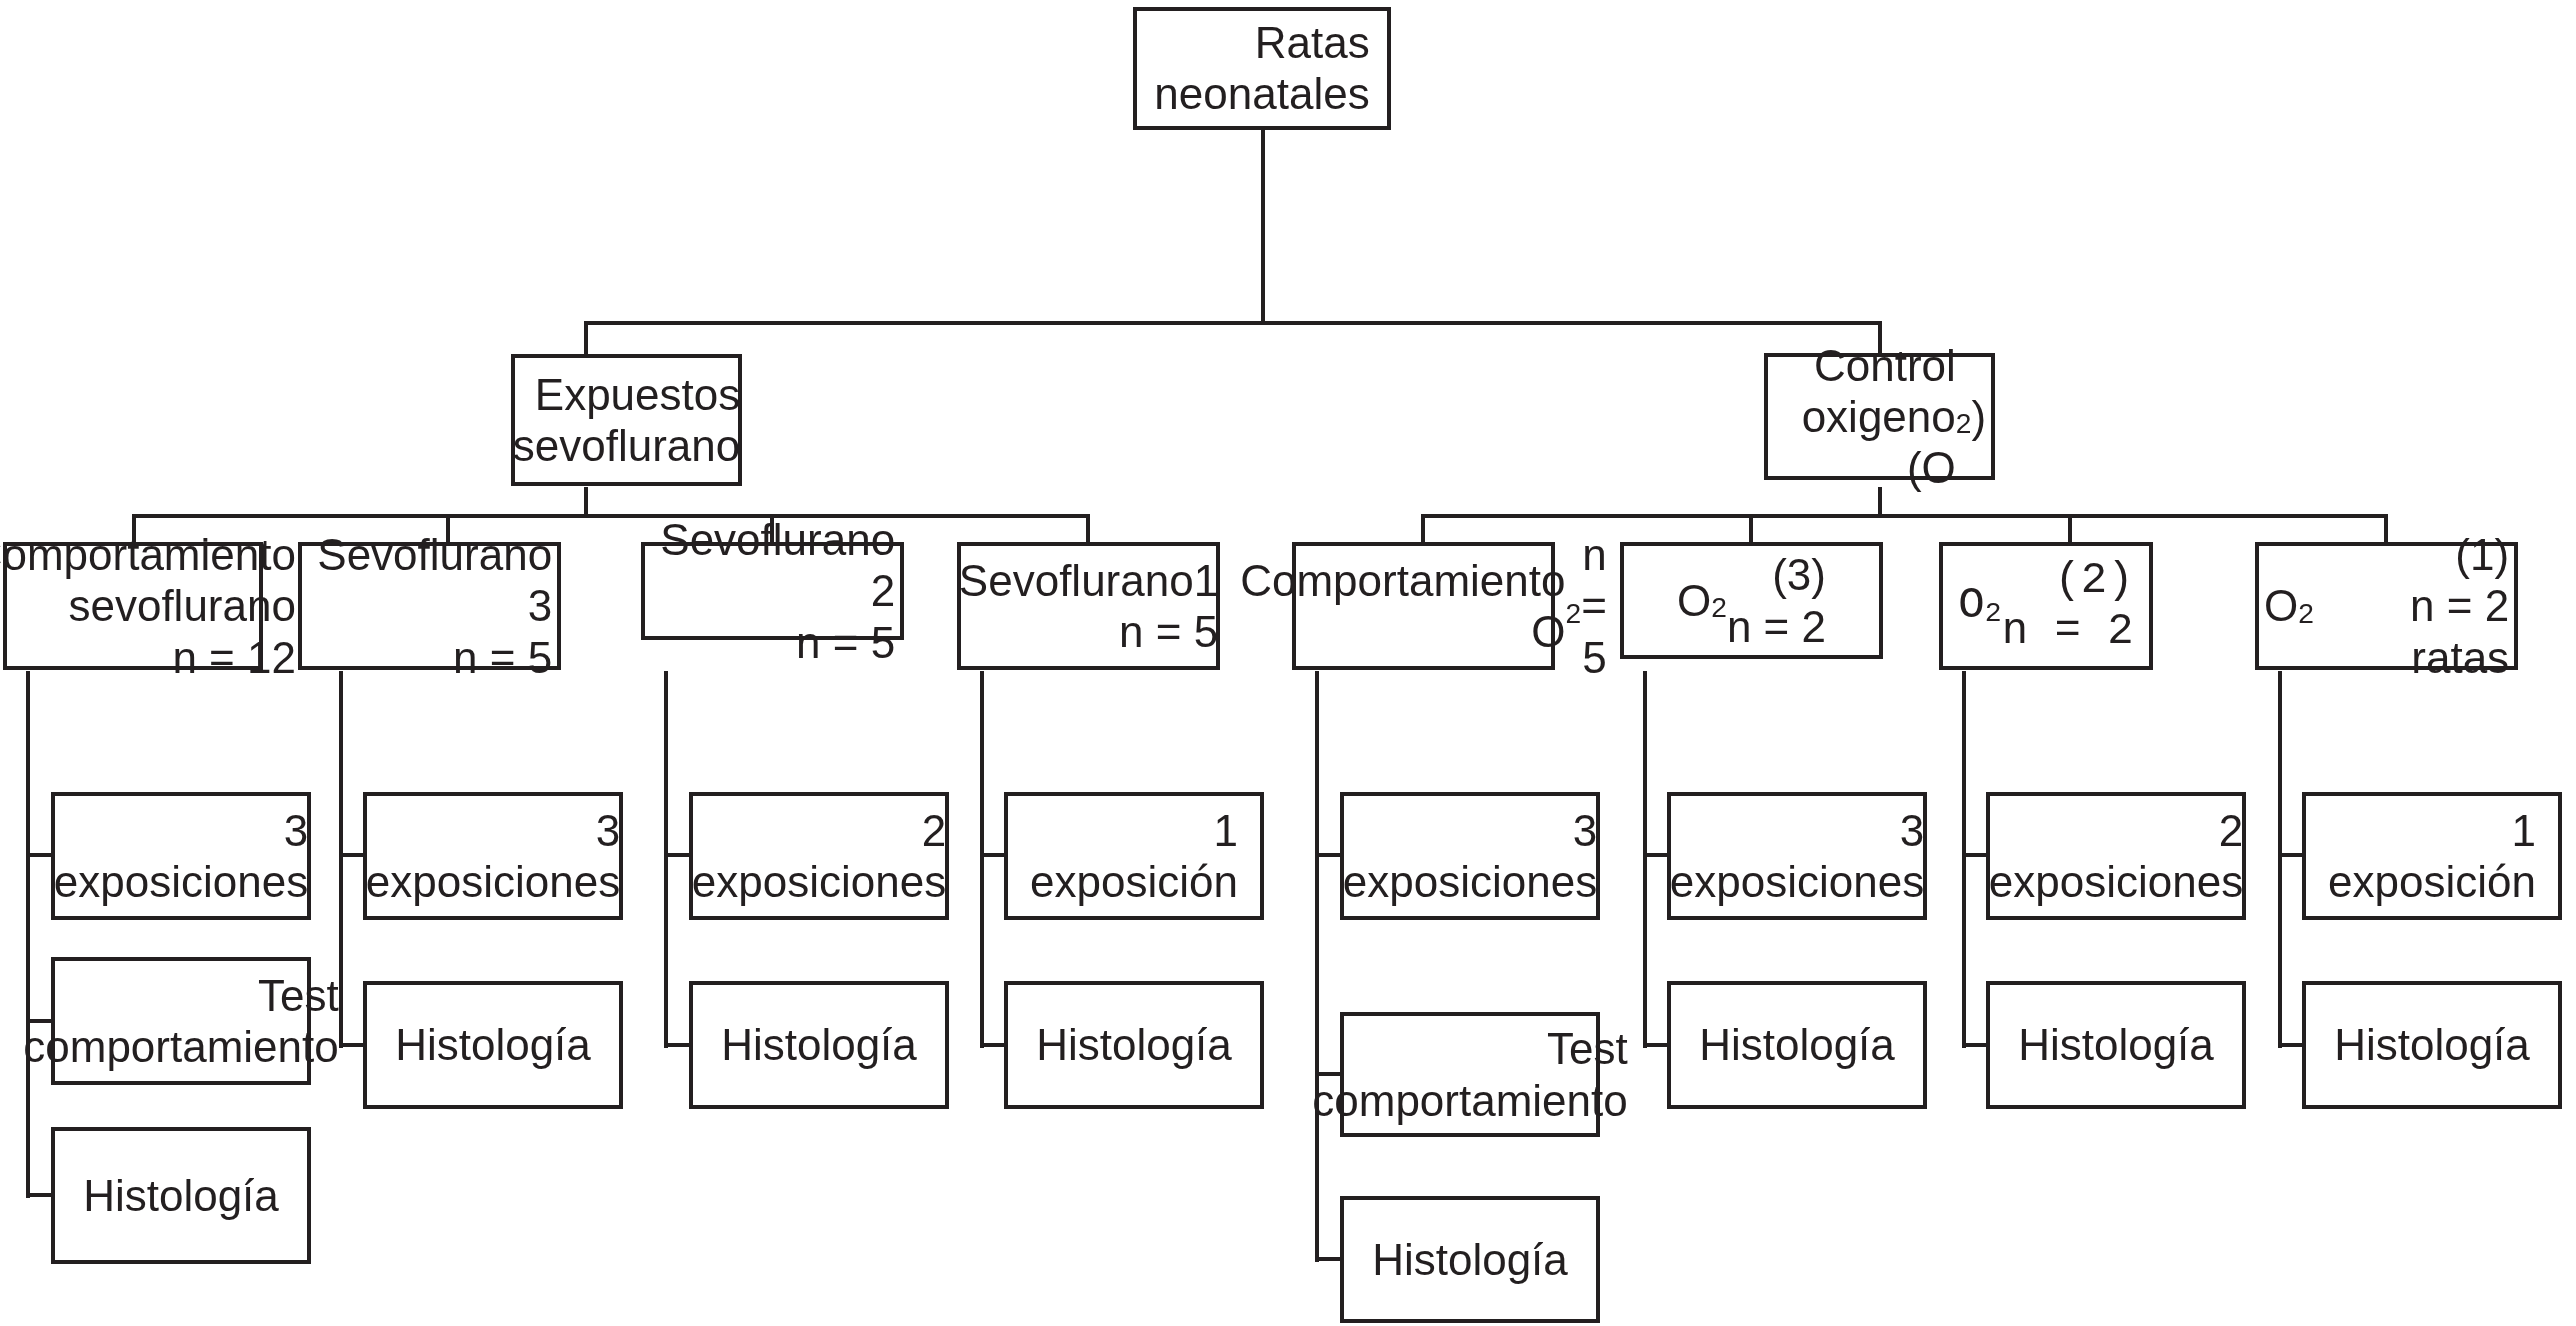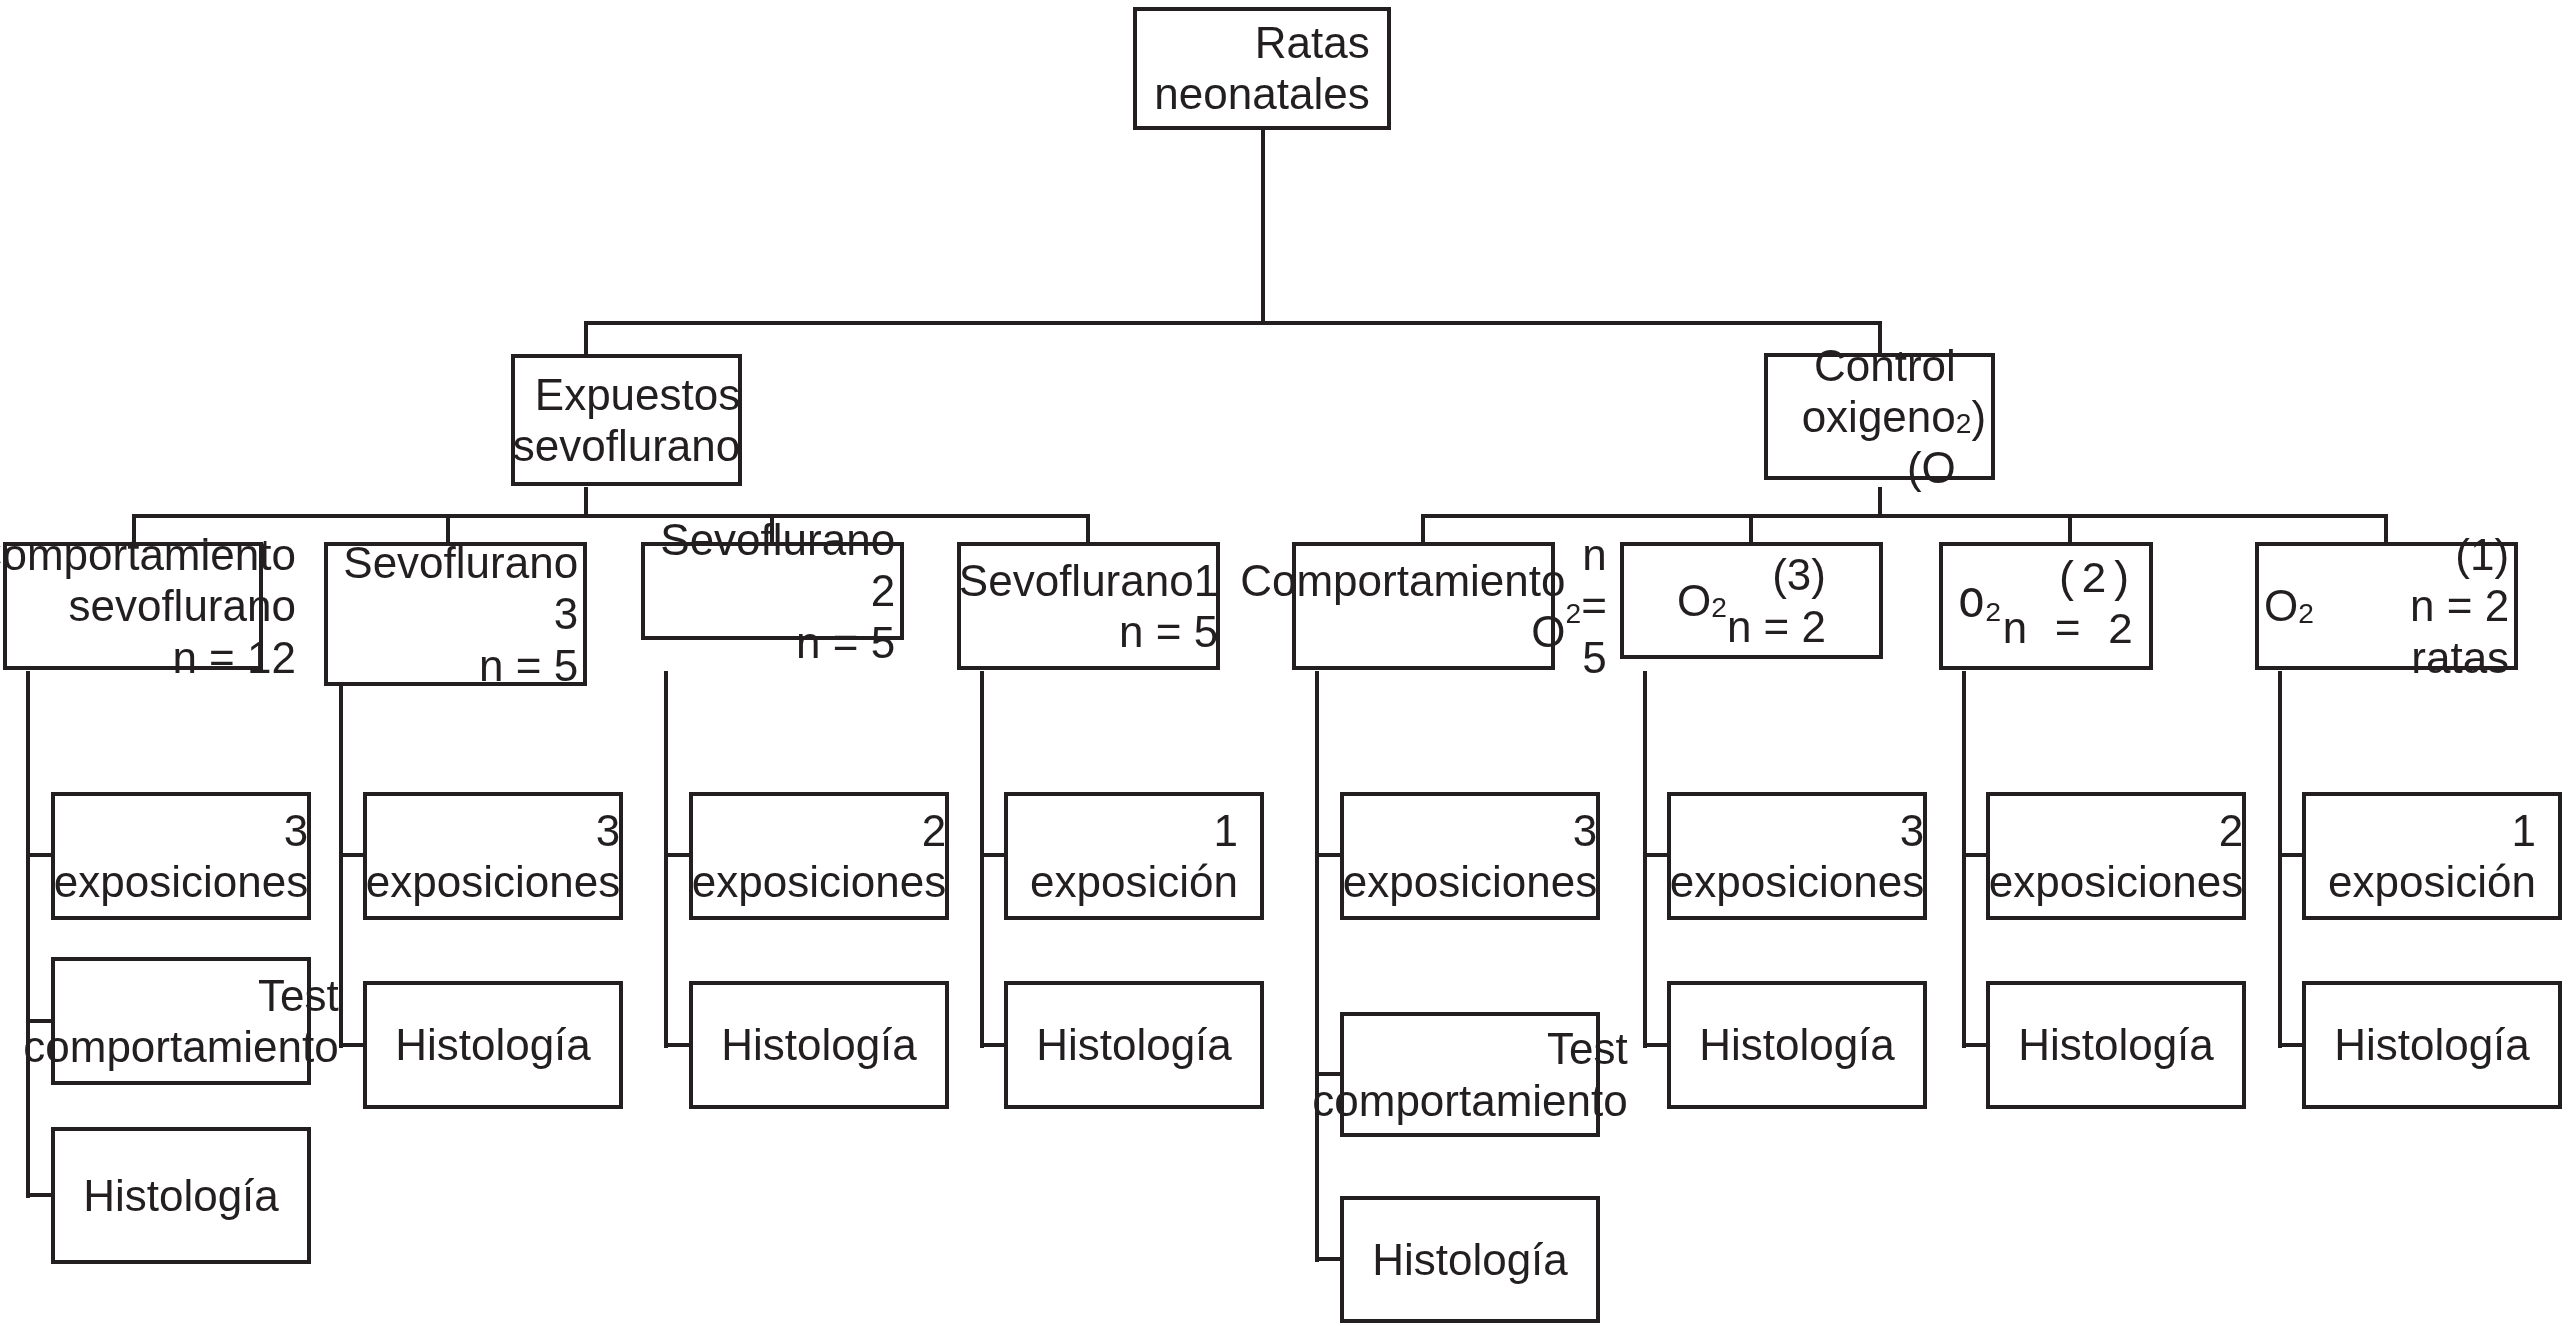--- a/index.html
+++ b/index.html
@@ -98,21 +98,21 @@
   <div class="line" style="left:2278px;top:671px;width:4.1px;height:377px;"></div>
   <div class="line" style="left:2278px;top:853px;width:24.5px;height:4.1px;"></div>
   <div class="line" style="left:2278px;top:1043px;width:24.5px;height:4.1px;"></div>
 
   <div class="box" style="left:1133px;top:6.5px;width:258px;height:123px;">Ratas<br>neonatales</div>
 
   <div class="box" style="left:470px;top:354px;width:231px;height:132px;margin-left:41px;">Expuestos<br>sevoflurano</div>
   <div class="box" style="left:1764px;top:353px;width:231px;height:127px;">Control oxigeno<br>(O<sub>2</sub>)</div>
 
   <div class="box" style="left:3.3px;top:542px;width:260px;height:128px;">Comportamiento<br>sevoflurano<br>n = 12</div>
-  <div class="box" style="left:324px;top:542px;width:263px;height:144px;">Sevoflurano 3<br>n = 5</div>
+  <div class="box" style="left:298px;top:542px;width:263px;height:128px;">Sevoflurano 3<br>n = 5</div>
   <div class="box" style="left:641px;top:542px;width:263px;height:98px;">Sevoflurano 2<br>n = 5</div>
   <div class="box" style="left:957px;top:542px;width:263px;height:128px;">Sevoflurano1<br>n = 5</div>
 
   <div class="box" style="left:1292px;top:542px;width:263px;height:128px;">Comportamiento<br>O<sub>2</sub> n = 5</div>
   <div class="box" style="left:1620px;top:542px;width:263px;height:117px;">O<sub>2</sub> (3)<br>n = 2</div>
   <div class="box" style="left:1939px;top:542px;width:214px;height:128px;font-family:Liberation Mono, monospace;">O<sub>2</sub> (2)<br>n = 2</div>
   <div class="box" style="left:2255px;top:542px;width:263px;height:128px;">O<sub>2</sub> (1)<br>n = 2 ratas</div>
 
   <div class="box" style="left:51px;top:792px;width:260px;height:128px;">3<br>exposiciones</div>
   <div class="box" style="left:51px;top:957px;width:260px;height:128px;">Test<br>comportamiento</div>

